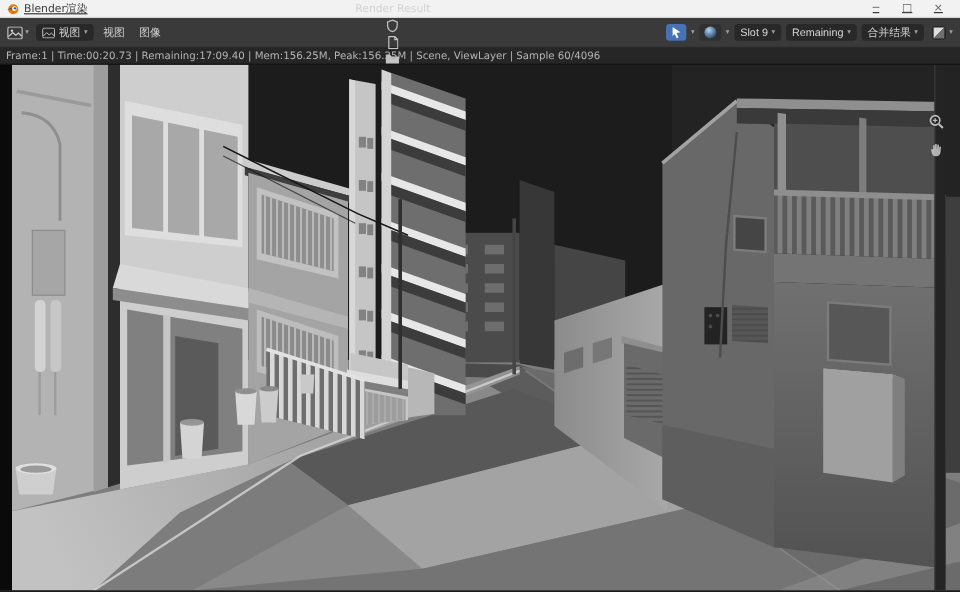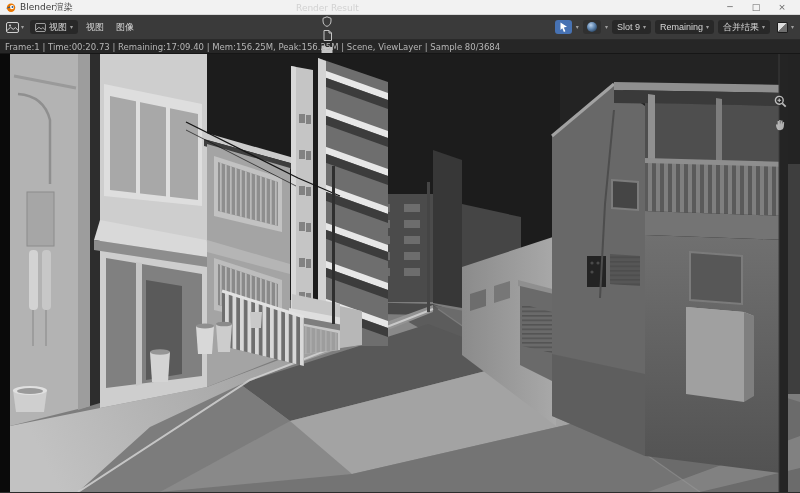--- a/index.html
+++ b/index.html
@@ -2,21 +2,21 @@
 <html><head>
 <meta charset="utf-8">
 <style>
   * { margin:0; padding:0; box-sizing:border-box; }
   html,body { width:800px; height:493px; overflow:hidden; background:#000;
               font-family:"DejaVu Sans","Liberation Sans",sans-serif; }
   .window { position:relative; width:800px; height:493px; background:#1e1e1e; }
 
   
   .titlebar { height:15px; background:#f2f2f2; display:flex; align-items:center;
-              padding:0 5px; font-size:9px; color:#3a3a3a; border-bottom:1px solid #d8d8d8; }
+              padding:0 5px; font-size:9px; color:#3a3a3a; border-bottom:1px solid #d8d8d8;text-decoration:underline; }
   .titlebar .logo { width:11px; height:11px; margin-right:4px; flex:0 0 auto; }
   .win-controls { margin-left:auto; display:flex; }
   .win-btn { width:26px; text-align:center; font-size:9px; color:#666; line-height:14px; cursor:default; }
 
   
   .app-header { height:18px; background:#3a3a3a; display:flex; align-items:center;
                 padding:12px 4px; font-size:9px; color:#d2d2d2; gap:4px; border-bottom:1px solid #2a2a2a; }
   .iconbtn { display:flex; align-items:center; gap:2px; background:transparent; border:0;
              color:#d2d2d2; padding:1px 2px; }
   .dd { display:flex; align-items:center; gap:3px; background:#282828; border:0;
@@ -165,21 +165,21 @@
       <svg width="13" height="13" viewBox="0 0 13 13">
         <rect x="1" y="1" width="11" height="11" rx="2" fill="#1c1c1c"></rect>
         <path d="M2,2 H11 L2,11 Z" fill="#dedede"></path>
         <path d="M11,2 V11 H2 Z" fill="#6f6f6f"></path>
       </svg>
       <span class="arrow">▾</span>
     </button>
   </div>
 
   <div class="status-bar">
-    <span>Frame:1 | Time:00:20.73 | Remaining:17:09.40 | Mem:156.25M, Peak:156.25M | Scene, ViewLayer | Sample 80/3684</span>
+    <span>Frame:1 | Time:00:20.73 | Remaining:17:09.40 | Mem:156.25M, Peak:156.25M | Scene, ViewLayer | Sample 60/4096</span>
   </div>
 
   <div class="viewport">
     <svg class="scene" width="800" height="438" viewBox="0 0 800 438" preserveAspectRatio="none">
       <defs>
         <linearGradient id="gSide" gradientUnits="userSpaceOnUse" x1="433" y1="251" x2="60" y2="438">
           <stop offset="0" stop-color="#8f8f8f"></stop>
             <stop offset="1" stop-color="#c2c2c2"></stop>
         </linearGradient>
         <linearGradient id="gLit" gradientUnits="userSpaceOnUse" x1="462" y1="0" x2="556" y2="0">

